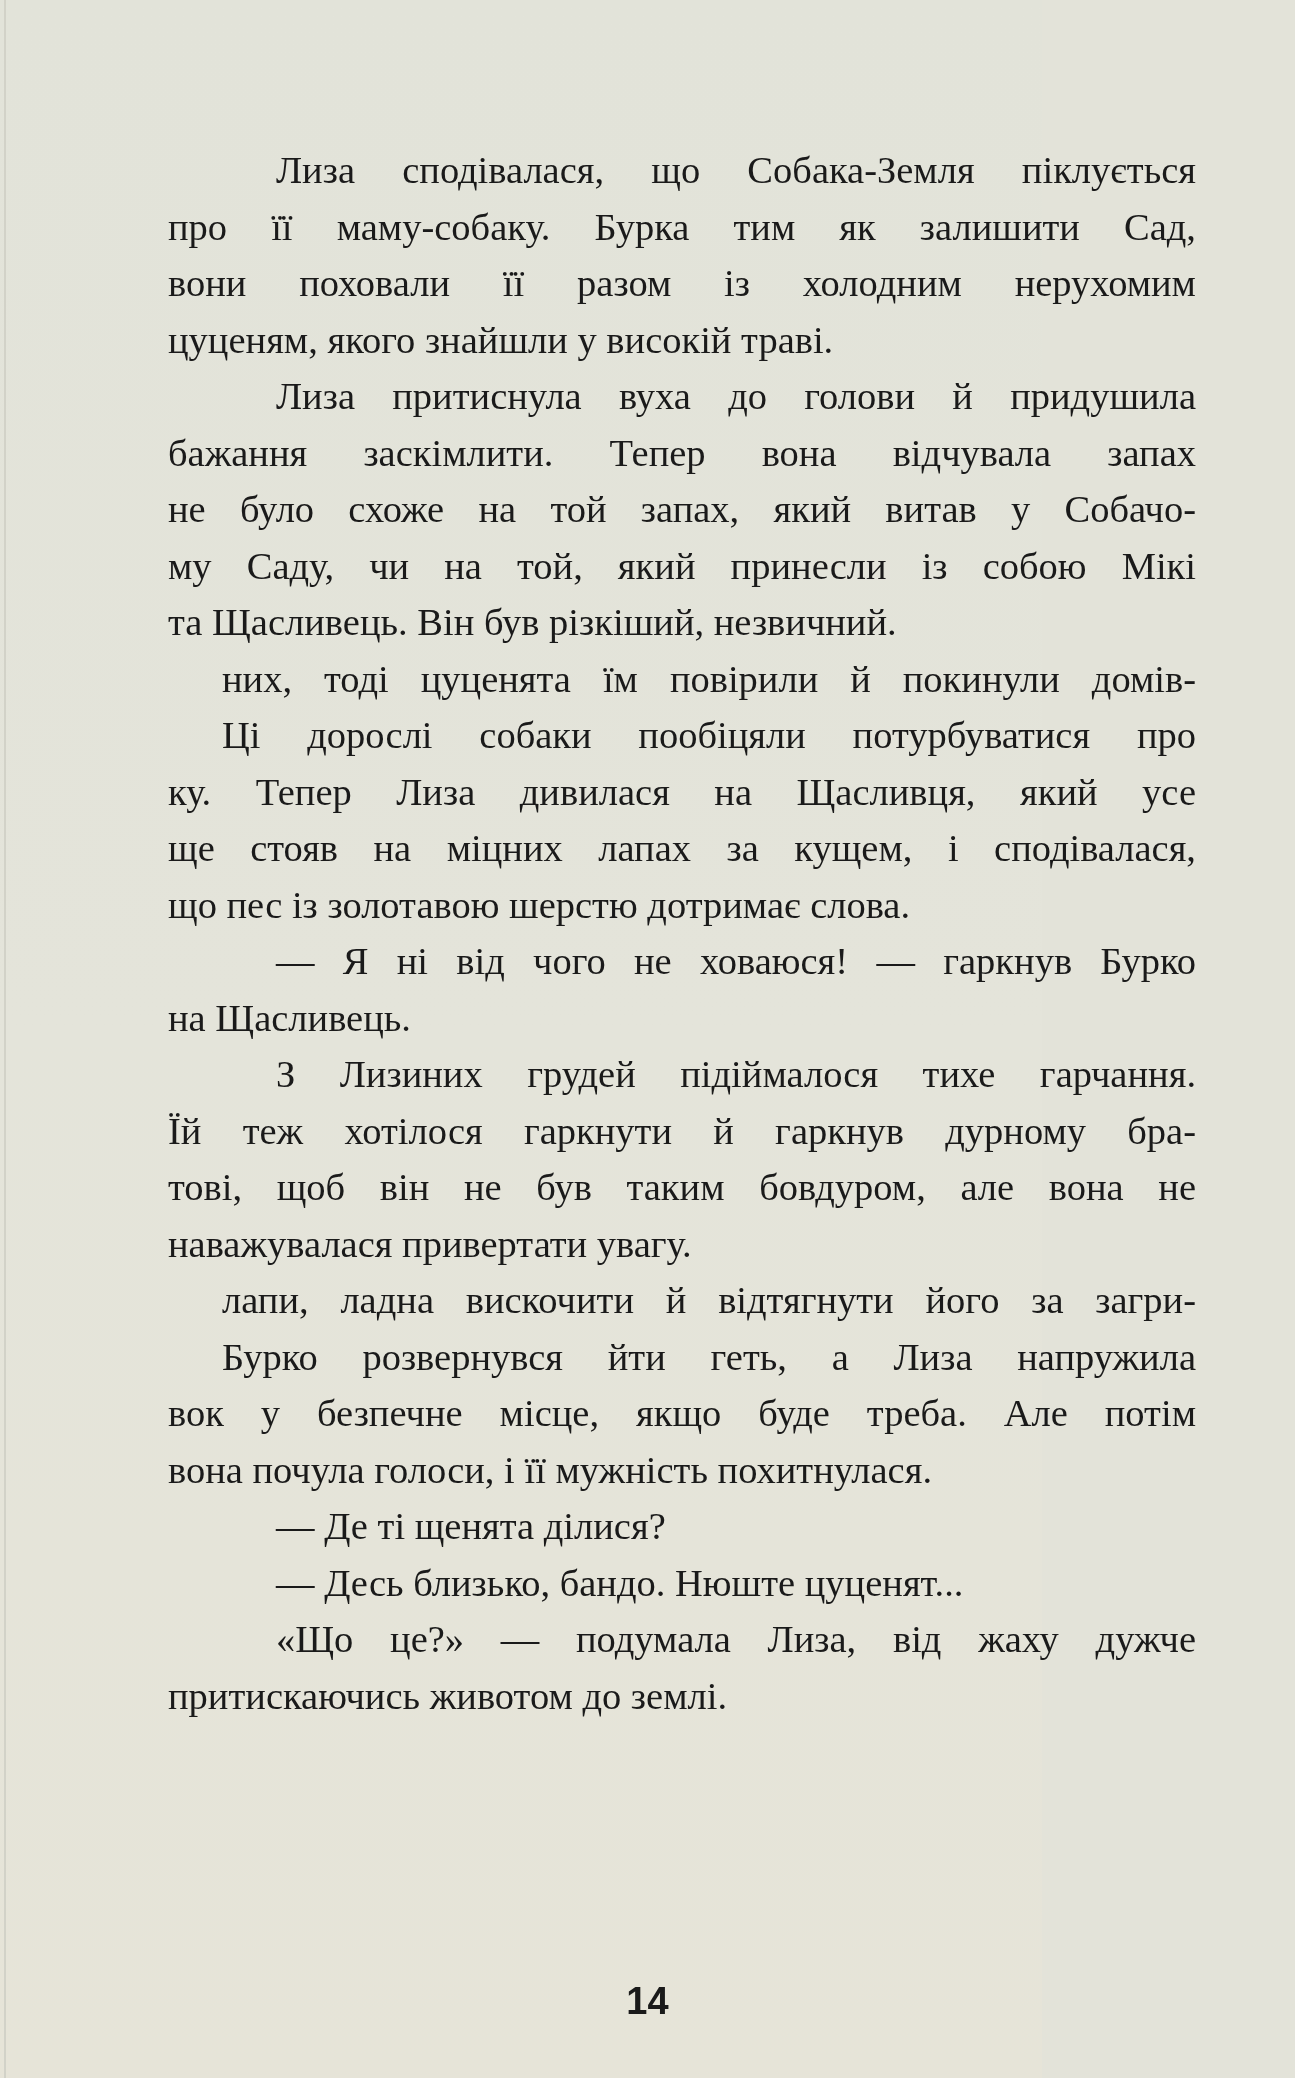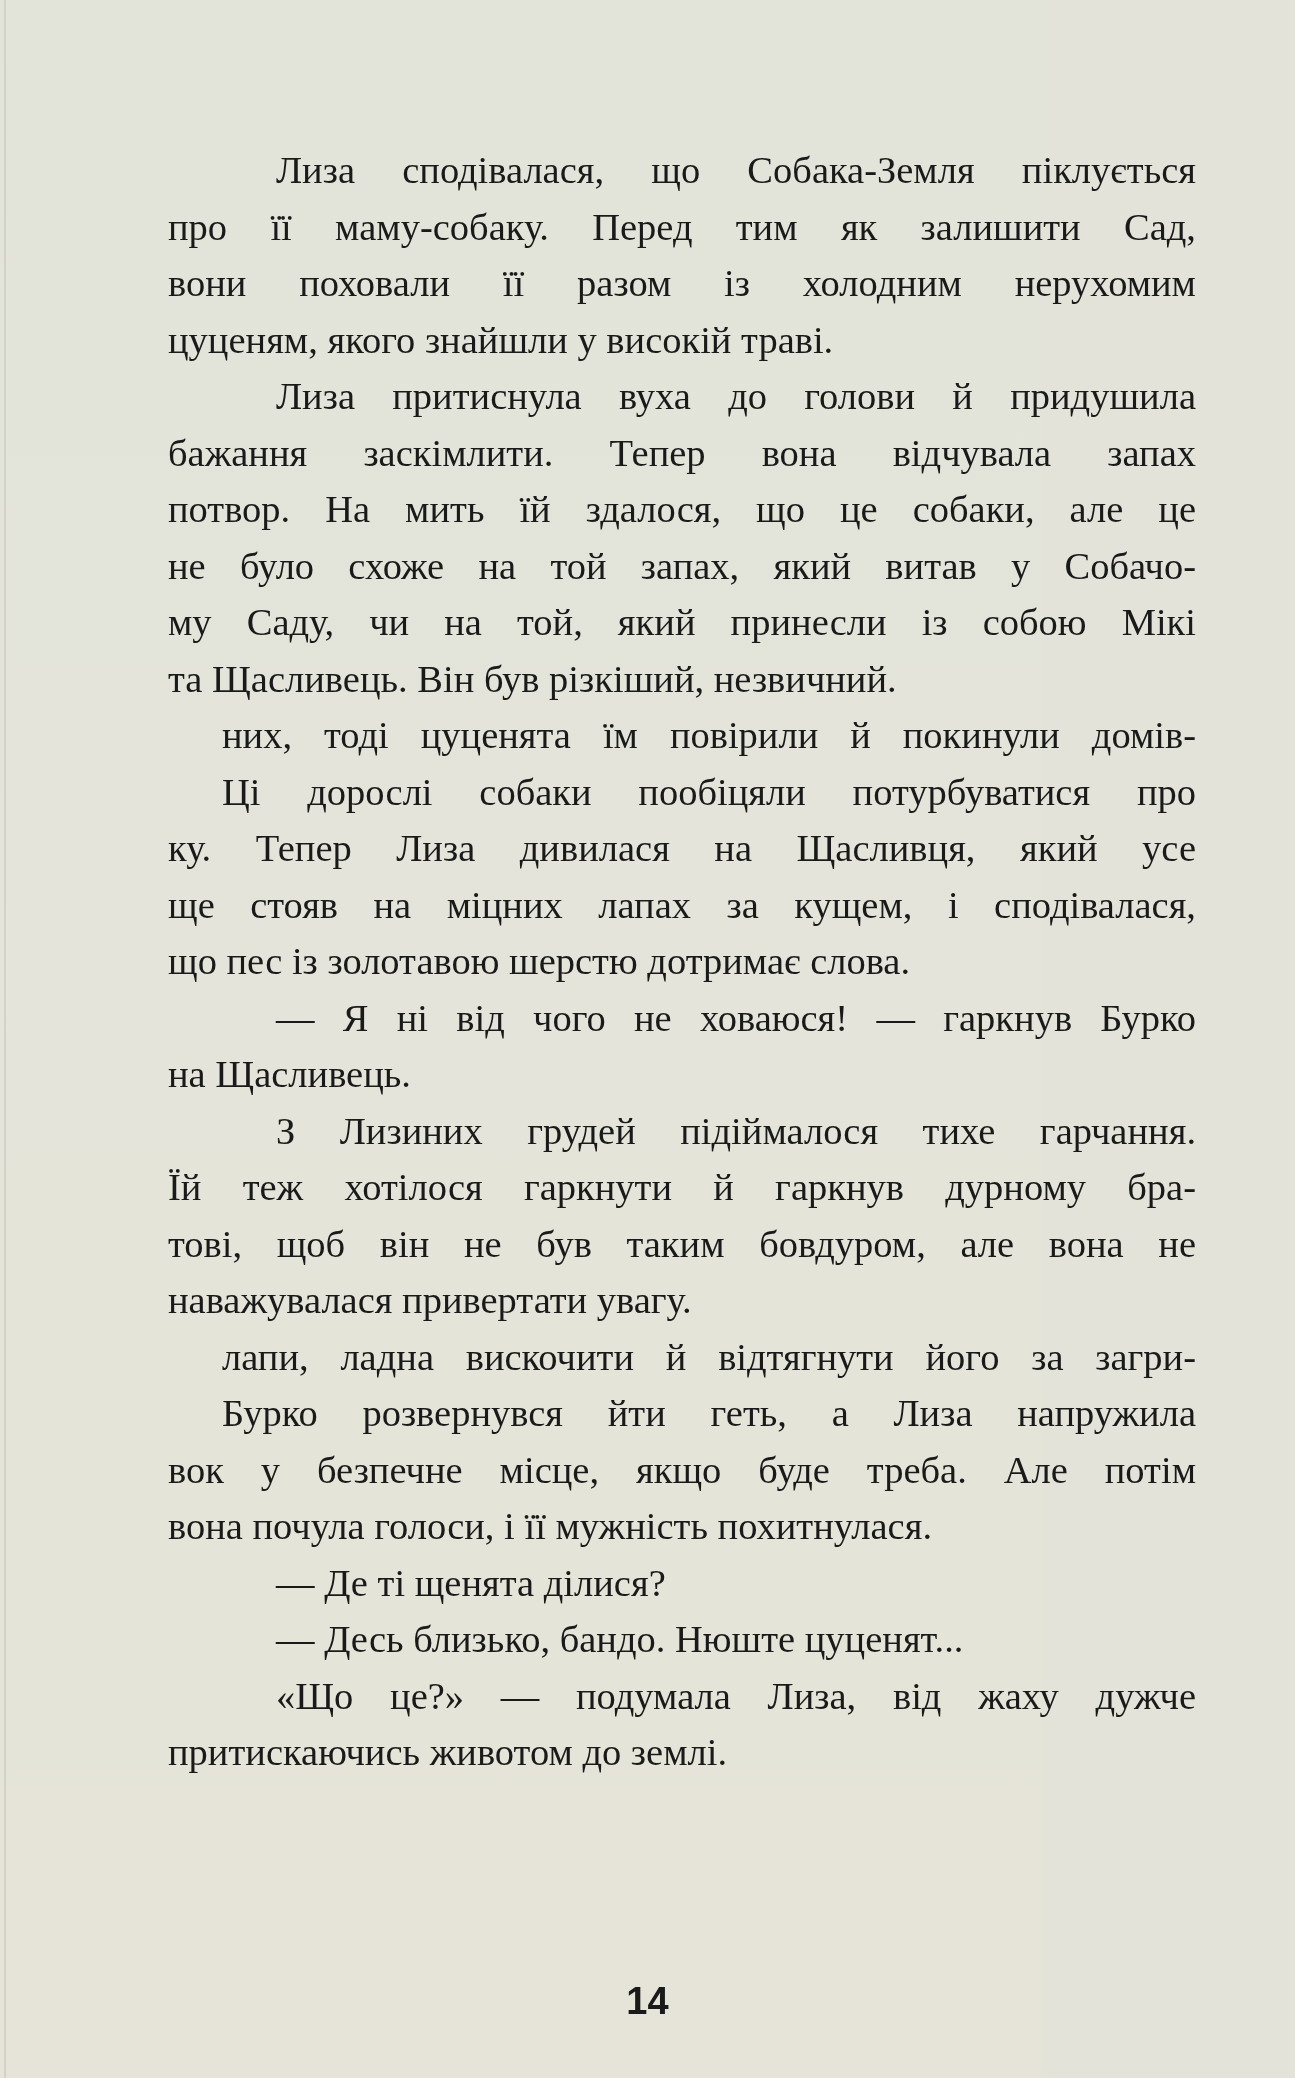--- a/index.html
+++ b/index.html
@@ -75,29 +75,28 @@
 </head>
 <body>
 
 <div class="page">
   <div class="page-edge"></div>
 
   <div class="text-block">
 
     <p class="para">
       <span class="line first">Лиза сподівалася, що Собака-Земля піклується</span>
-      <span class="line">про її маму-собаку. Перед тим як залишити Сад,</span>
+      <span class="line">про її маму-собаку. Бурка тим як залишити Сад,</span>
       <span class="line">вони поховали її разом із холодним нерухомим</span>
       <span class="line last">цуценям, якого знайшли у високій траві.</span>
     </p>
 
     <p class="para">
       <span class="line first">Лиза притиснула вуха до голови й придушила</span>
       <span class="line">бажання заскімлити. Тепер вона відчувала запах</span>
-      <span class="line">потвор. На мить їй здалося, що це собаки, але це</span>
       <span class="line">не було схоже на той запах, який витав у Собачо-</span>
       <span class="line">му Саду, чи на той, який принесли із собою Мікі</span>
       <span class="line last">та Щасливець. Він був різкіший, незвичний.</span>
     </p>
 
     <p class="para">
       <span class="line">них, тоді цуценята їм повірили й покинули домів-</span>
       <span class="line first">Ці дорослі собаки пообіцяли потурбуватися про</span>
       <span class="line">ку. Тепер Лиза дивилася на Щасливця, який усе</span>
       <span class="line">ще стояв на міцних лапах за кущем, і сподівалася,</span>

